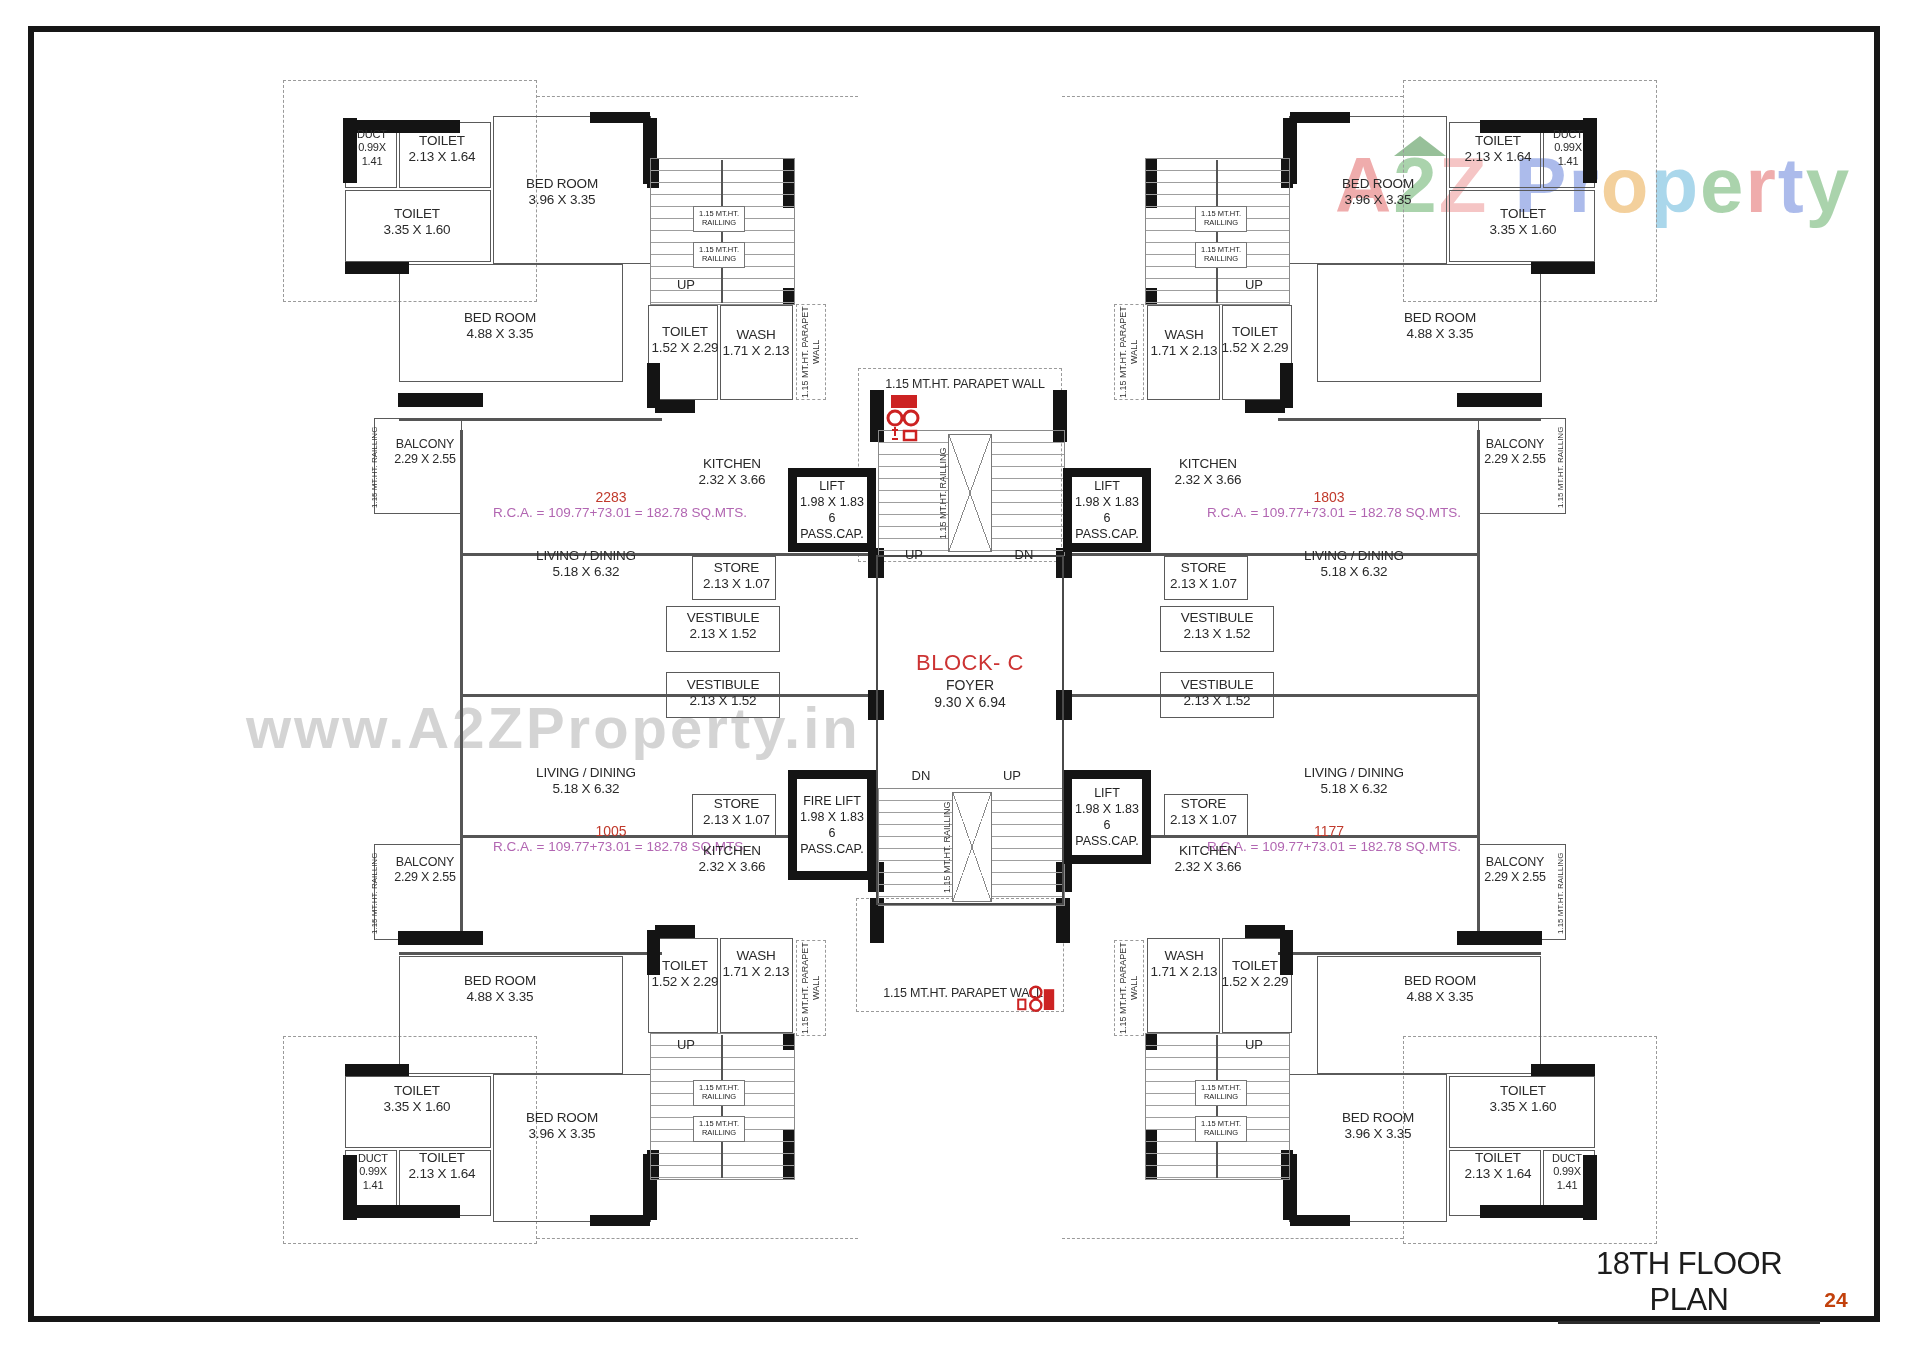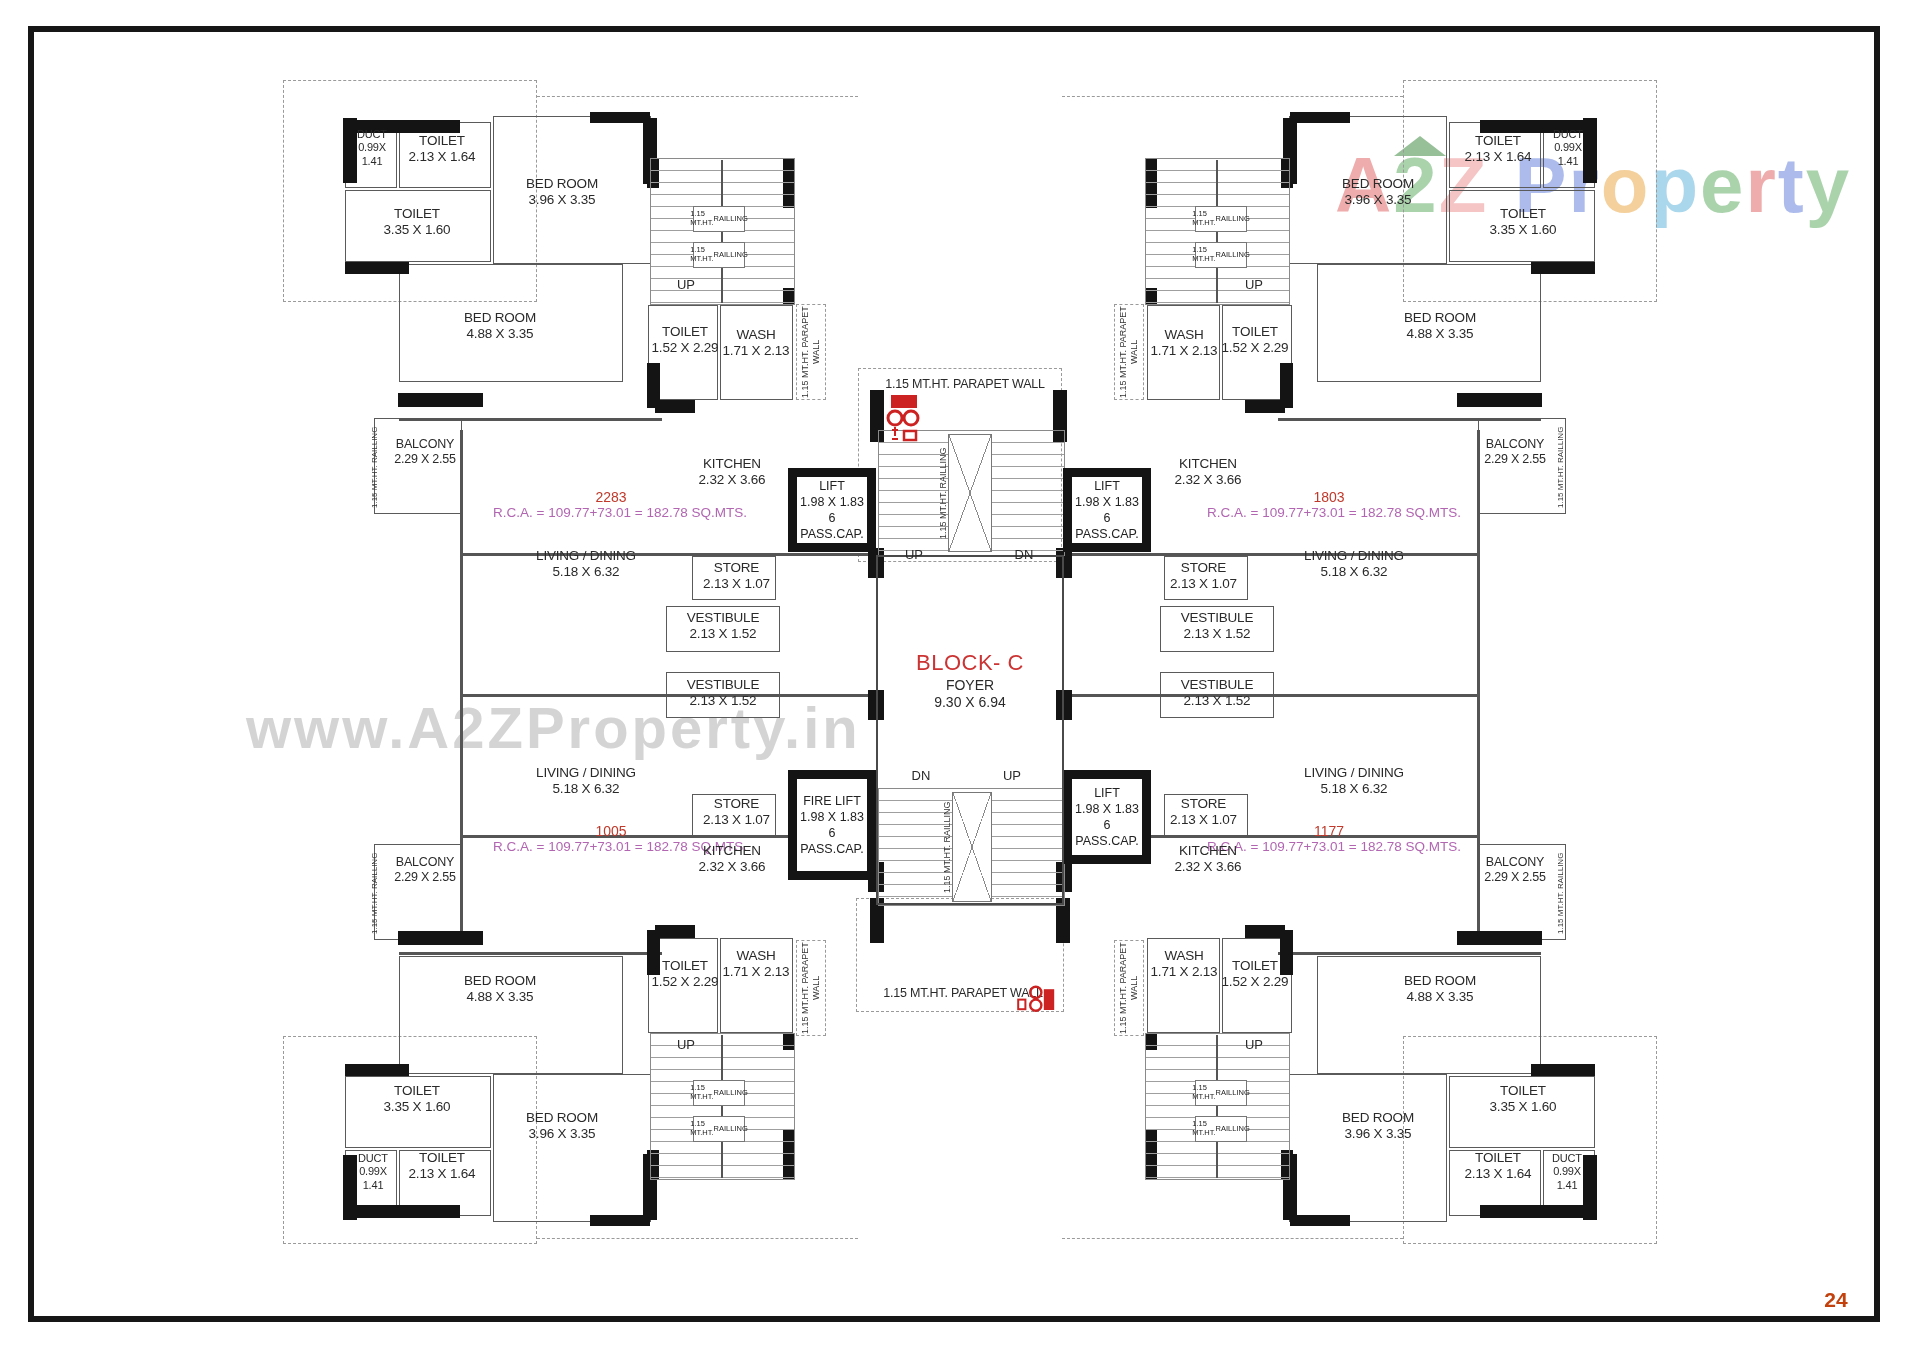--- a/index.html
+++ b/index.html
@@ -12,21 +12,21 @@
   .ln{position:absolute;background:#555;}
   .dash{position:absolute;border:1.5px dashed #9a9a9a;box-sizing:border-box;}
   .dashln{position:absolute;border-top:1.5px dashed #9a9a9a;}
   .rl{position:absolute;display:flex;flex-direction:column;align-items:center;text-align:center;
       font-size:13.5px;line-height:1.22;color:#2a2a2a;letter-spacing:-0.2px;}
   .rl.sm{font-size:11px;}
   .updn{position:absolute;font-size:13px;color:#2a2a2a;text-align:center;}
   .stair{position:absolute;border:1px solid #8a8a8a;box-sizing:border-box;
          background:repeating-linear-gradient(180deg,rgba(0,0,0,0) 0 11px,#9f9f9f 11px 12px);}
   .railbox{position:absolute;border:1px solid #777;background:#fff;font-size:7.5px;line-height:1.15;
-           display:flex;flex-direction:row;align-items:center;justify-content:center;color:#222;box-sizing:border-box;}
+           display:flex;flex-direction:column;align-items:center;justify-content:center;color:#222;box-sizing:border-box;}
   .crossbox{position:absolute;border:1px solid #777;background:#fff;box-sizing:border-box;
     background-image:linear-gradient(to bottom right,rgba(0,0,0,0) 49.4%,#888 49.4% 50.6%,rgba(0,0,0,0) 50.6%),
                      linear-gradient(to top right,rgba(0,0,0,0) 49.4%,#888 49.4% 50.6%,rgba(0,0,0,0) 50.6%);}
   .vtext{position:absolute;writing-mode:vertical-rl;transform:rotate(180deg);font-size:9px;color:#333;
          text-align:center;line-height:1.25;letter-spacing:0;}
   .vdash{position:absolute;border:1.2px dashed #9a9a9a;box-sizing:border-box;display:flex;align-items:center;justify-content:center;}
   .lift{position:absolute;border:9px solid #141414;background:#fff;box-sizing:border-box;
         display:flex;flex-direction:column;align-items:center;justify-content:center;
         font-size:12.5px;line-height:1.3;color:#222;text-align:center;}
   .foyer-rect{position:absolute;border:2px solid #4a4a4a;box-sizing:border-box;}
@@ -522,14 +522,15 @@
   <div class="rl sm" style="left:1541px;top:1152px;width:52px">
     <span>DUCT</span>
     <span>0.99X</span>
     <span>1.41</span>
   </div>
   <div class="rl" style="left:1448px;top:1150px;width:100px">
     <span>TOILET</span>
     <span>2.13 X 1.64</span>
   </div>
 
+  <div class="title">18TH FLOOR PLAN</div>
   <div class="pageno">24</div>
 </div>
 
 </body></html>

